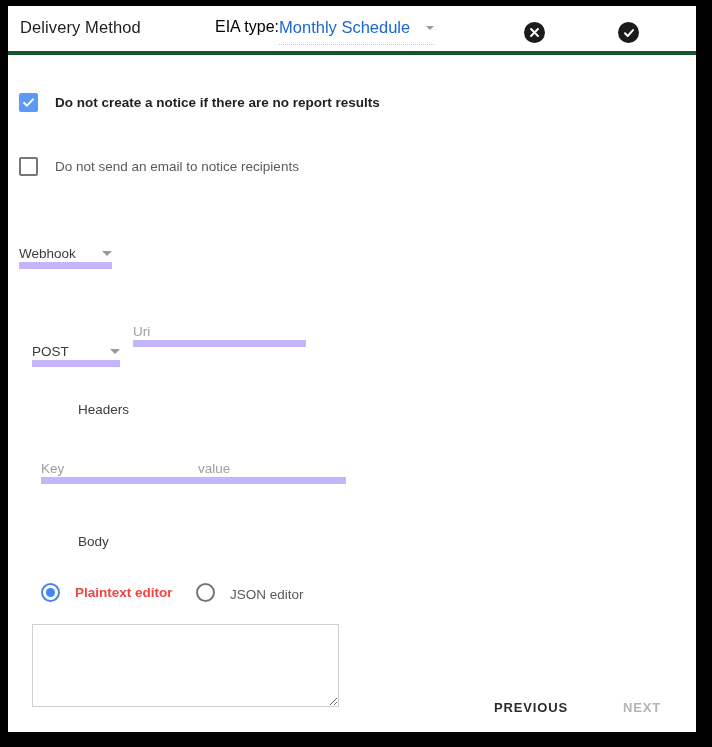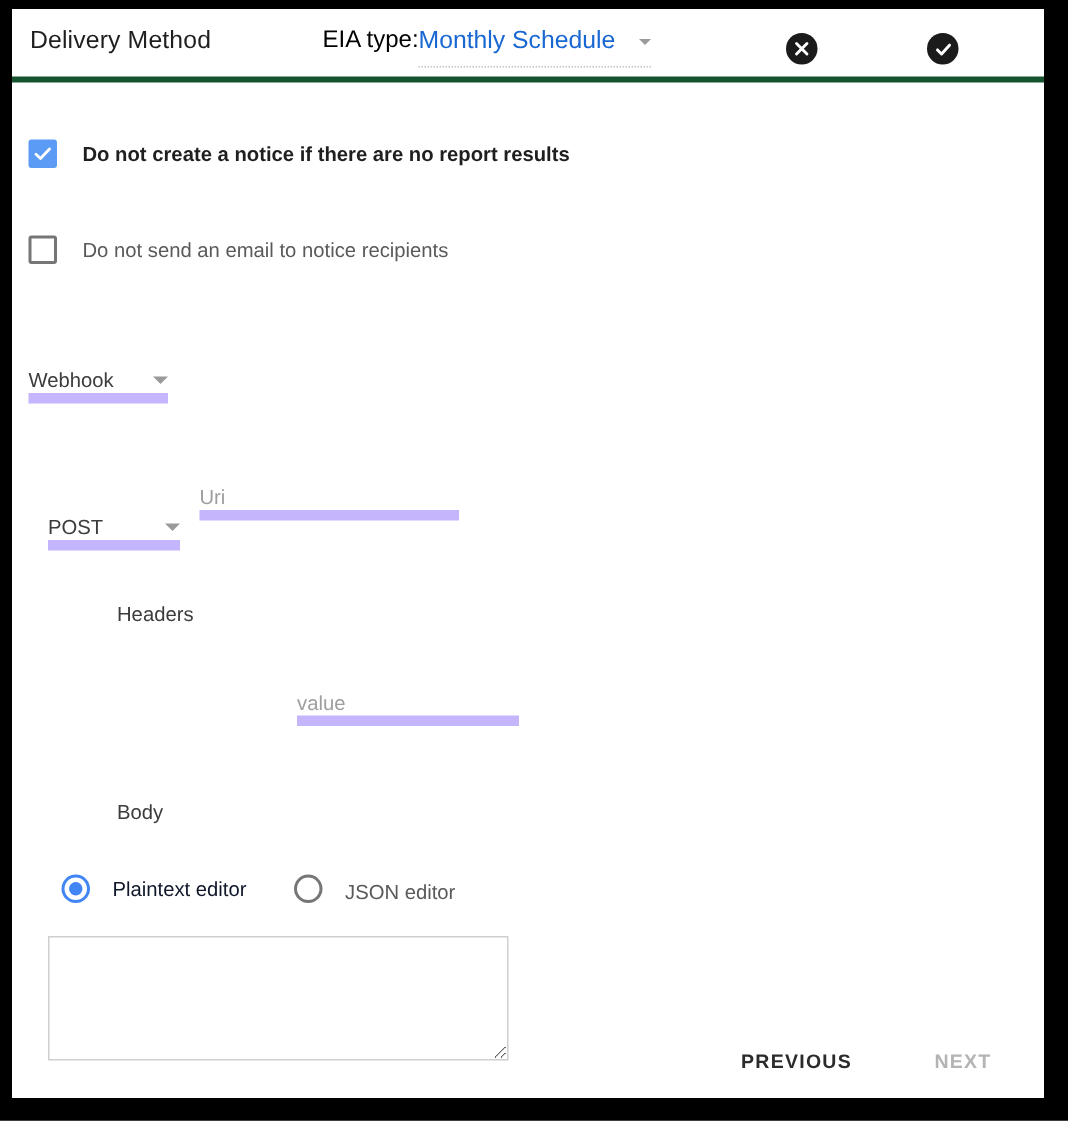--- a/index.html
+++ b/index.html
@@ -194,21 +194,21 @@
   .rbox.on .dot {
     width: 9px; height: 9px;
     border-radius: 50%;
     background: #4285f4;
   }
   .radio-label {
     margin-left: 15px;
     font-size: 13.5px;
     white-space: nowrap;
   }
-  .radio-label.strong { color: #0f172a; font-weight: normal; }
+  .radio-label.strong { color: #ef4444; font-weight: bold; }
   .radio-label.muted  { color: #5a5a5a; }
 
   
   #body-textarea {
     position: absolute;
     left: 24px;
     top: 569px;
     width: 307px;
     height: 83px;
     box-sizing: border-box;
@@ -301,20 +301,23 @@
       <span class="fv">POST</span>
       <span class="caret"></span>
     </div>
 
     <div class="field" id="field-uri">
       <span class="ph">Uri</span>
     </div>
 
     <div class="section-label" id="label-headers">Headers</div>
 
+    <div class="field" id="field-hdr-key">
+      <span class="ph">Key</span>
+    </div>
 
     <div class="field" id="field-hdr-val">
       <span class="ph">value</span>
     </div>
 
     <div class="section-label" id="label-body">Body</div>
 
     <div class="radio-row" id="radio-plaintext">
       <span class="rbox on">
           <span class="dot"></span>

